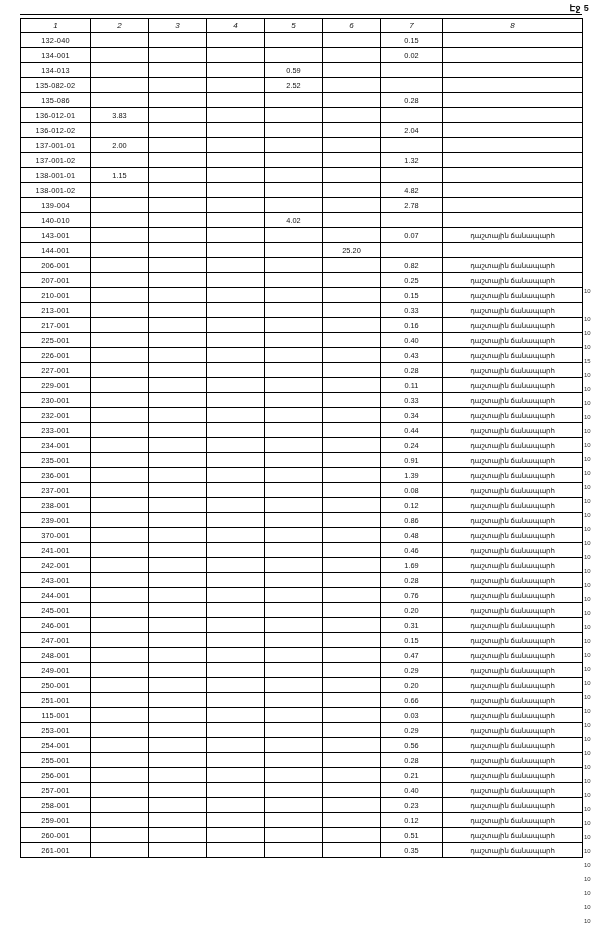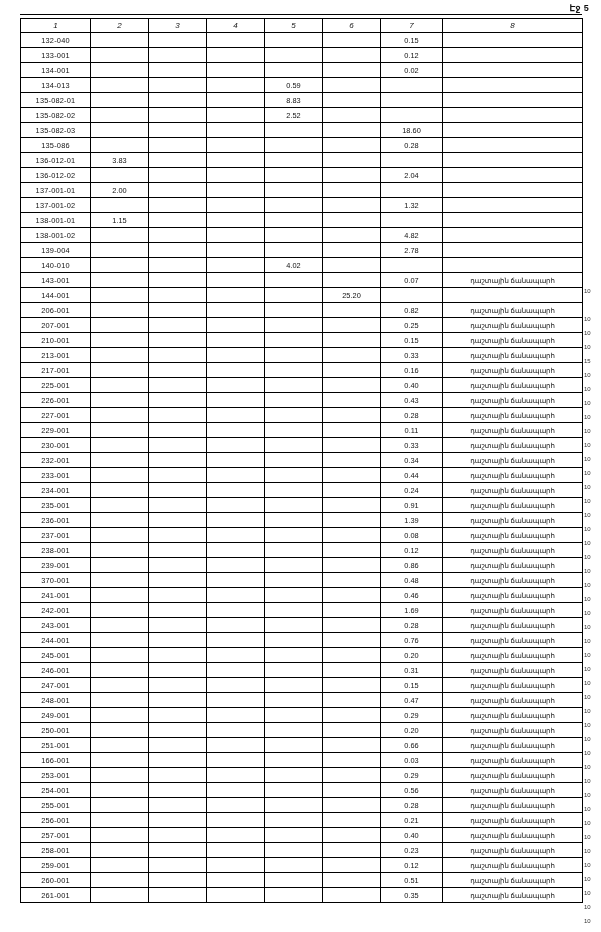--- a/index.html
+++ b/index.html
@@ -128,77 +128,47 @@
           <td class="c1">132-040</td>
           <td class="num"></td>
           <td class="num"></td>
           <td class="num"></td>
           <td class="num"></td>
           <td class="num"></td>
           <td class="num">0.15</td>
           <td class="desc"></td>
         </tr>
         <tr>
-          <td class="c1">133-001</td>
-          <td class="num"></td>
-          <td class="num"></td>
-          <td class="num"></td>
-          <td class="num"></td>
-          <td class="num"></td>
-          <td class="num">0.12</td>
-          <td class="desc"></td>
-        </tr>
-        <tr>
           <td class="c1">134-001</td>
           <td class="num"></td>
           <td class="num"></td>
           <td class="num"></td>
           <td class="num"></td>
           <td class="num"></td>
           <td class="num">0.02</td>
           <td class="desc"></td>
         </tr>
         <tr>
           <td class="c1">134-013</td>
           <td class="num"></td>
           <td class="num"></td>
           <td class="num"></td>
           <td class="num">0.59</td>
           <td class="num"></td>
           <td class="num"></td>
           <td class="desc"></td>
         </tr>
         <tr>
-          <td class="c1">135-082-01</td>
-          <td class="num"></td>
-          <td class="num"></td>
-          <td class="num"></td>
-          <td class="num">8.83</td>
-          <td class="num"></td>
-          <td class="num"></td>
-          <td class="desc"></td>
-        </tr>
-        <tr>
           <td class="c1">135-082-02</td>
           <td class="num"></td>
           <td class="num"></td>
           <td class="num"></td>
           <td class="num">2.52</td>
           <td class="num"></td>
           <td class="num"></td>
-          <td class="desc"></td>
-        </tr>
-        <tr>
-          <td class="c1">135-082-03</td>
-          <td class="num"></td>
-          <td class="num"></td>
-          <td class="num"></td>
-          <td class="num"></td>
-          <td class="num"></td>
-          <td class="num">18.60</td>
           <td class="desc"></td>
         </tr>
         <tr>
           <td class="c1">135-086</td>
           <td class="num"></td>
           <td class="num"></td>
           <td class="num"></td>
           <td class="num"></td>
           <td class="num"></td>
           <td class="num">0.28</td>
@@ -598,21 +568,21 @@
           <td class="c1">251-001</td>
           <td class="num"></td>
           <td class="num"></td>
           <td class="num"></td>
           <td class="num"></td>
           <td class="num"></td>
           <td class="num">0.66</td>
           <td class="desc">դաշտային ճանապարհ</td>
         </tr>
         <tr>
-          <td class="c1">166-001</td>
+          <td class="c1">115-001</td>
           <td class="num"></td>
           <td class="num"></td>
           <td class="num"></td>
           <td class="num"></td>
           <td class="num"></td>
           <td class="num">0.03</td>
           <td class="desc">դաշտային ճանապարհ</td>
         </tr>
         <tr>
           <td class="c1">253-001</td>

